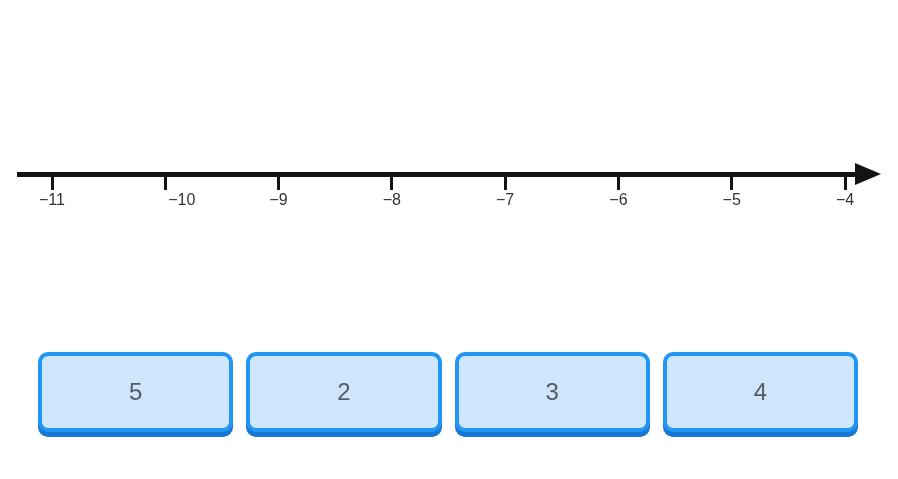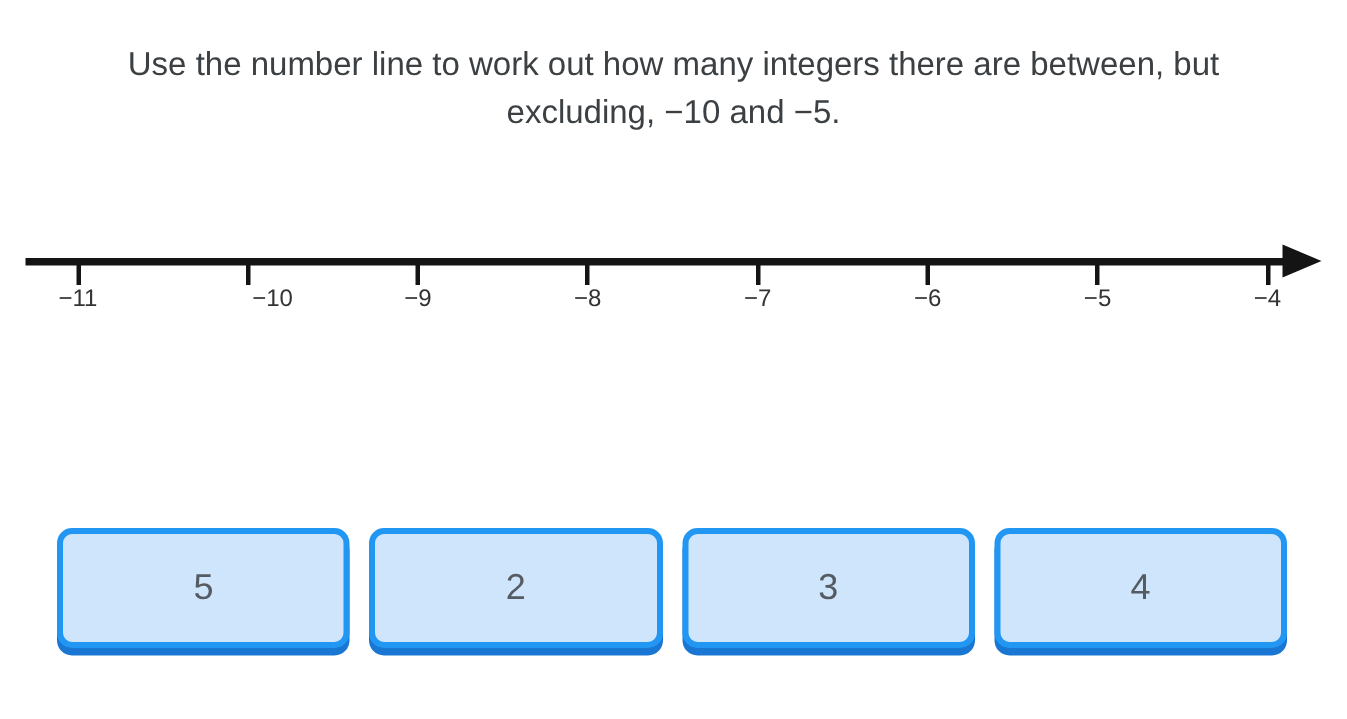--- a/index.html
+++ b/index.html
@@ -93,21 +93,20 @@
     color: var(--answer-text, #555b62);
     cursor: pointer;
     padding: 0;
   }
 </style>
 </head>
 <body>
 
 <div class="page">
 
-  <div class="question">Use the number line to work out how many integers there are between, but excluding, −10 and −5.</div>
 
   <div class="number-line">
     <div class="axis-line"></div>
     <div class="axis-arrow"></div>
     <div id="ticks-layer">
         <div class="tick" style="left: 50.5px;"></div>
         <div class="tick-label" style="left: 22px;">−11</div>
         <div class="tick" style="left: 163.786px;"></div>
         <div class="tick-label" style="left: 135.286px; text-align: right;">−10</div>
         <div class="tick" style="left: 277.071px;"></div>

